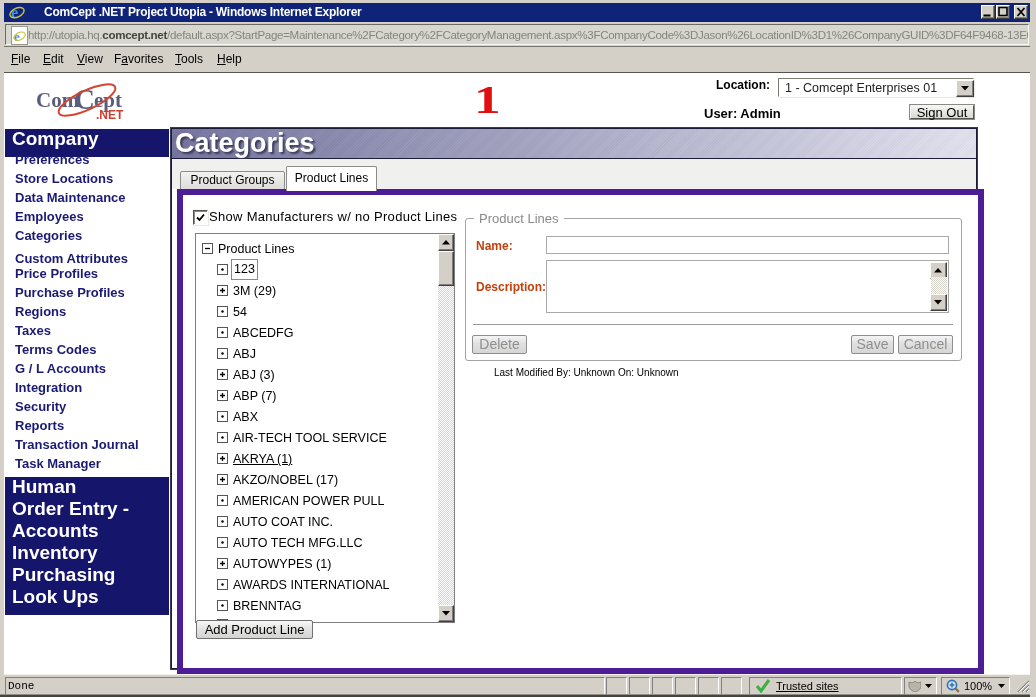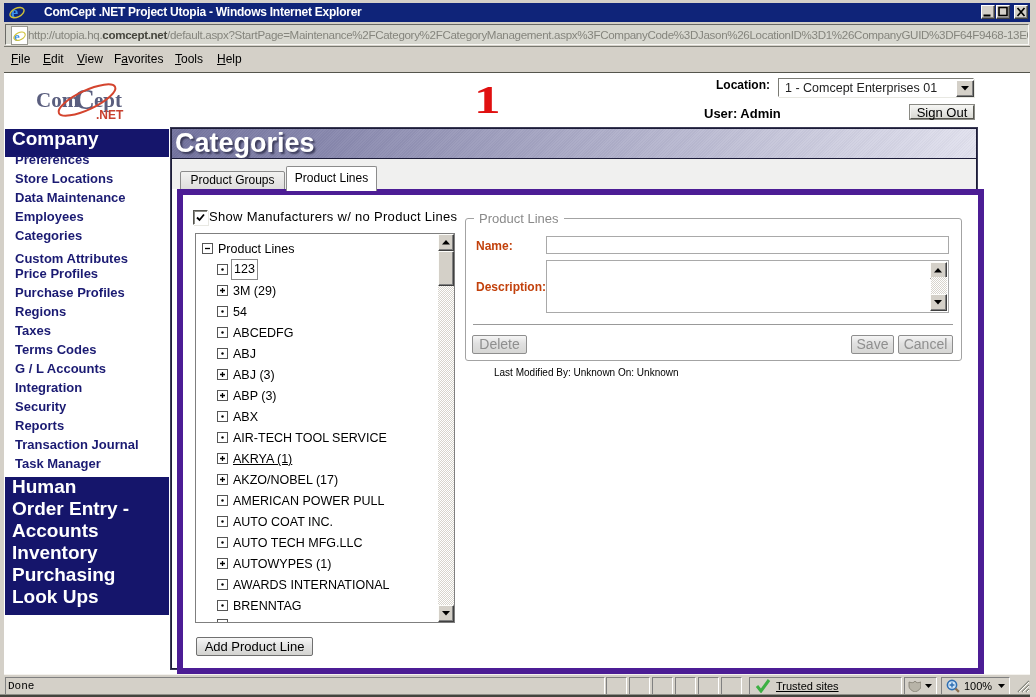--- a/index.html
+++ b/index.html
@@ -257,21 +257,21 @@
             </svg>
           </div>
         <span class="ttext" style="left:37px;">ABJ (3)</span>
       </div>
       <div class="trow" style="left:0;top:152px;">
         <div class="tbox" style="left:21px;">
             <svg width="9" height="9">
               <path d="M2 4.5h5M4.5 2v5" stroke="#000" stroke-width="1.3"></path>
             </svg>
           </div>
-        <span class="ttext" style="left:37px;">ABP (3)</span>
+        <span class="ttext" style="left:37px;">ABP (7)</span>
       </div>
       <div class="trow" style="left:0;top:173px;">
         <div class="tbox" style="left:21px;">
             <svg width="9" height="9">
               <circle cx="4.5" cy="4.5" r="1.2" fill="#000"></circle>
             </svg>
           </div>
         <span class="ttext" style="left:37px;">ABX</span>
       </div>
       <div class="trow" style="left:0;top:194px;">
@@ -362,21 +362,21 @@
           </svg>
       </div>
       <div class="sbtrack abs" style="left:0;top:17px;width:16px;height:354px;"></div>
       <div class="sbbtn" style="left:0;top:17px;width:14px;height:33px;"></div>
       <div class="sbbtn" style="left:0;top:371px;width:14px;height:15px;">
         <svg class="abs" style="left:3px;top:5px" width="8" height="5">
             <path d="M0 0h8L4 4.5z" fill="#000"></path>
           </svg>
       </div>
     </div>
-    <div class="btn7" style="left:13px;top:442px;width:115px;height:17px;line-height:17px;">Add Product Line</div>
+    <div class="btn7" style="left:13px;top:425px;width:115px;height:17px;line-height:17px;">Add Product Line</div>
     <div class="abs" id="fset" style="left:282px;top:23px;width:495px;height:141px;
       border:1px solid #a3a3a3;border-radius:3px;">
       <div class="abs" style="left:8px;top:-8px;padding:0 5px;font-size:13px;color:#8a8a8a;background:#fff;">Product Lines</div>
       <div class="flabel" style="left:10px;top:20px;">Name:</div>
       <div class="finput" style="left:80px;top:17px;width:401px;height:16px;"></div>
       <div class="flabel" style="left:10px;top:61px;">Description:</div>
       <div class="finput" style="left:80px;top:41px;width:401px;height:51px;">
         <div class="sbbtn" style="right:1px;top:1px;width:15px;height:15px;">
           <svg class="abs" style="left:3px;top:5px" width="8" height="5">
               <path d="M4 0l4 4.5H0z" fill="#000"></path>

